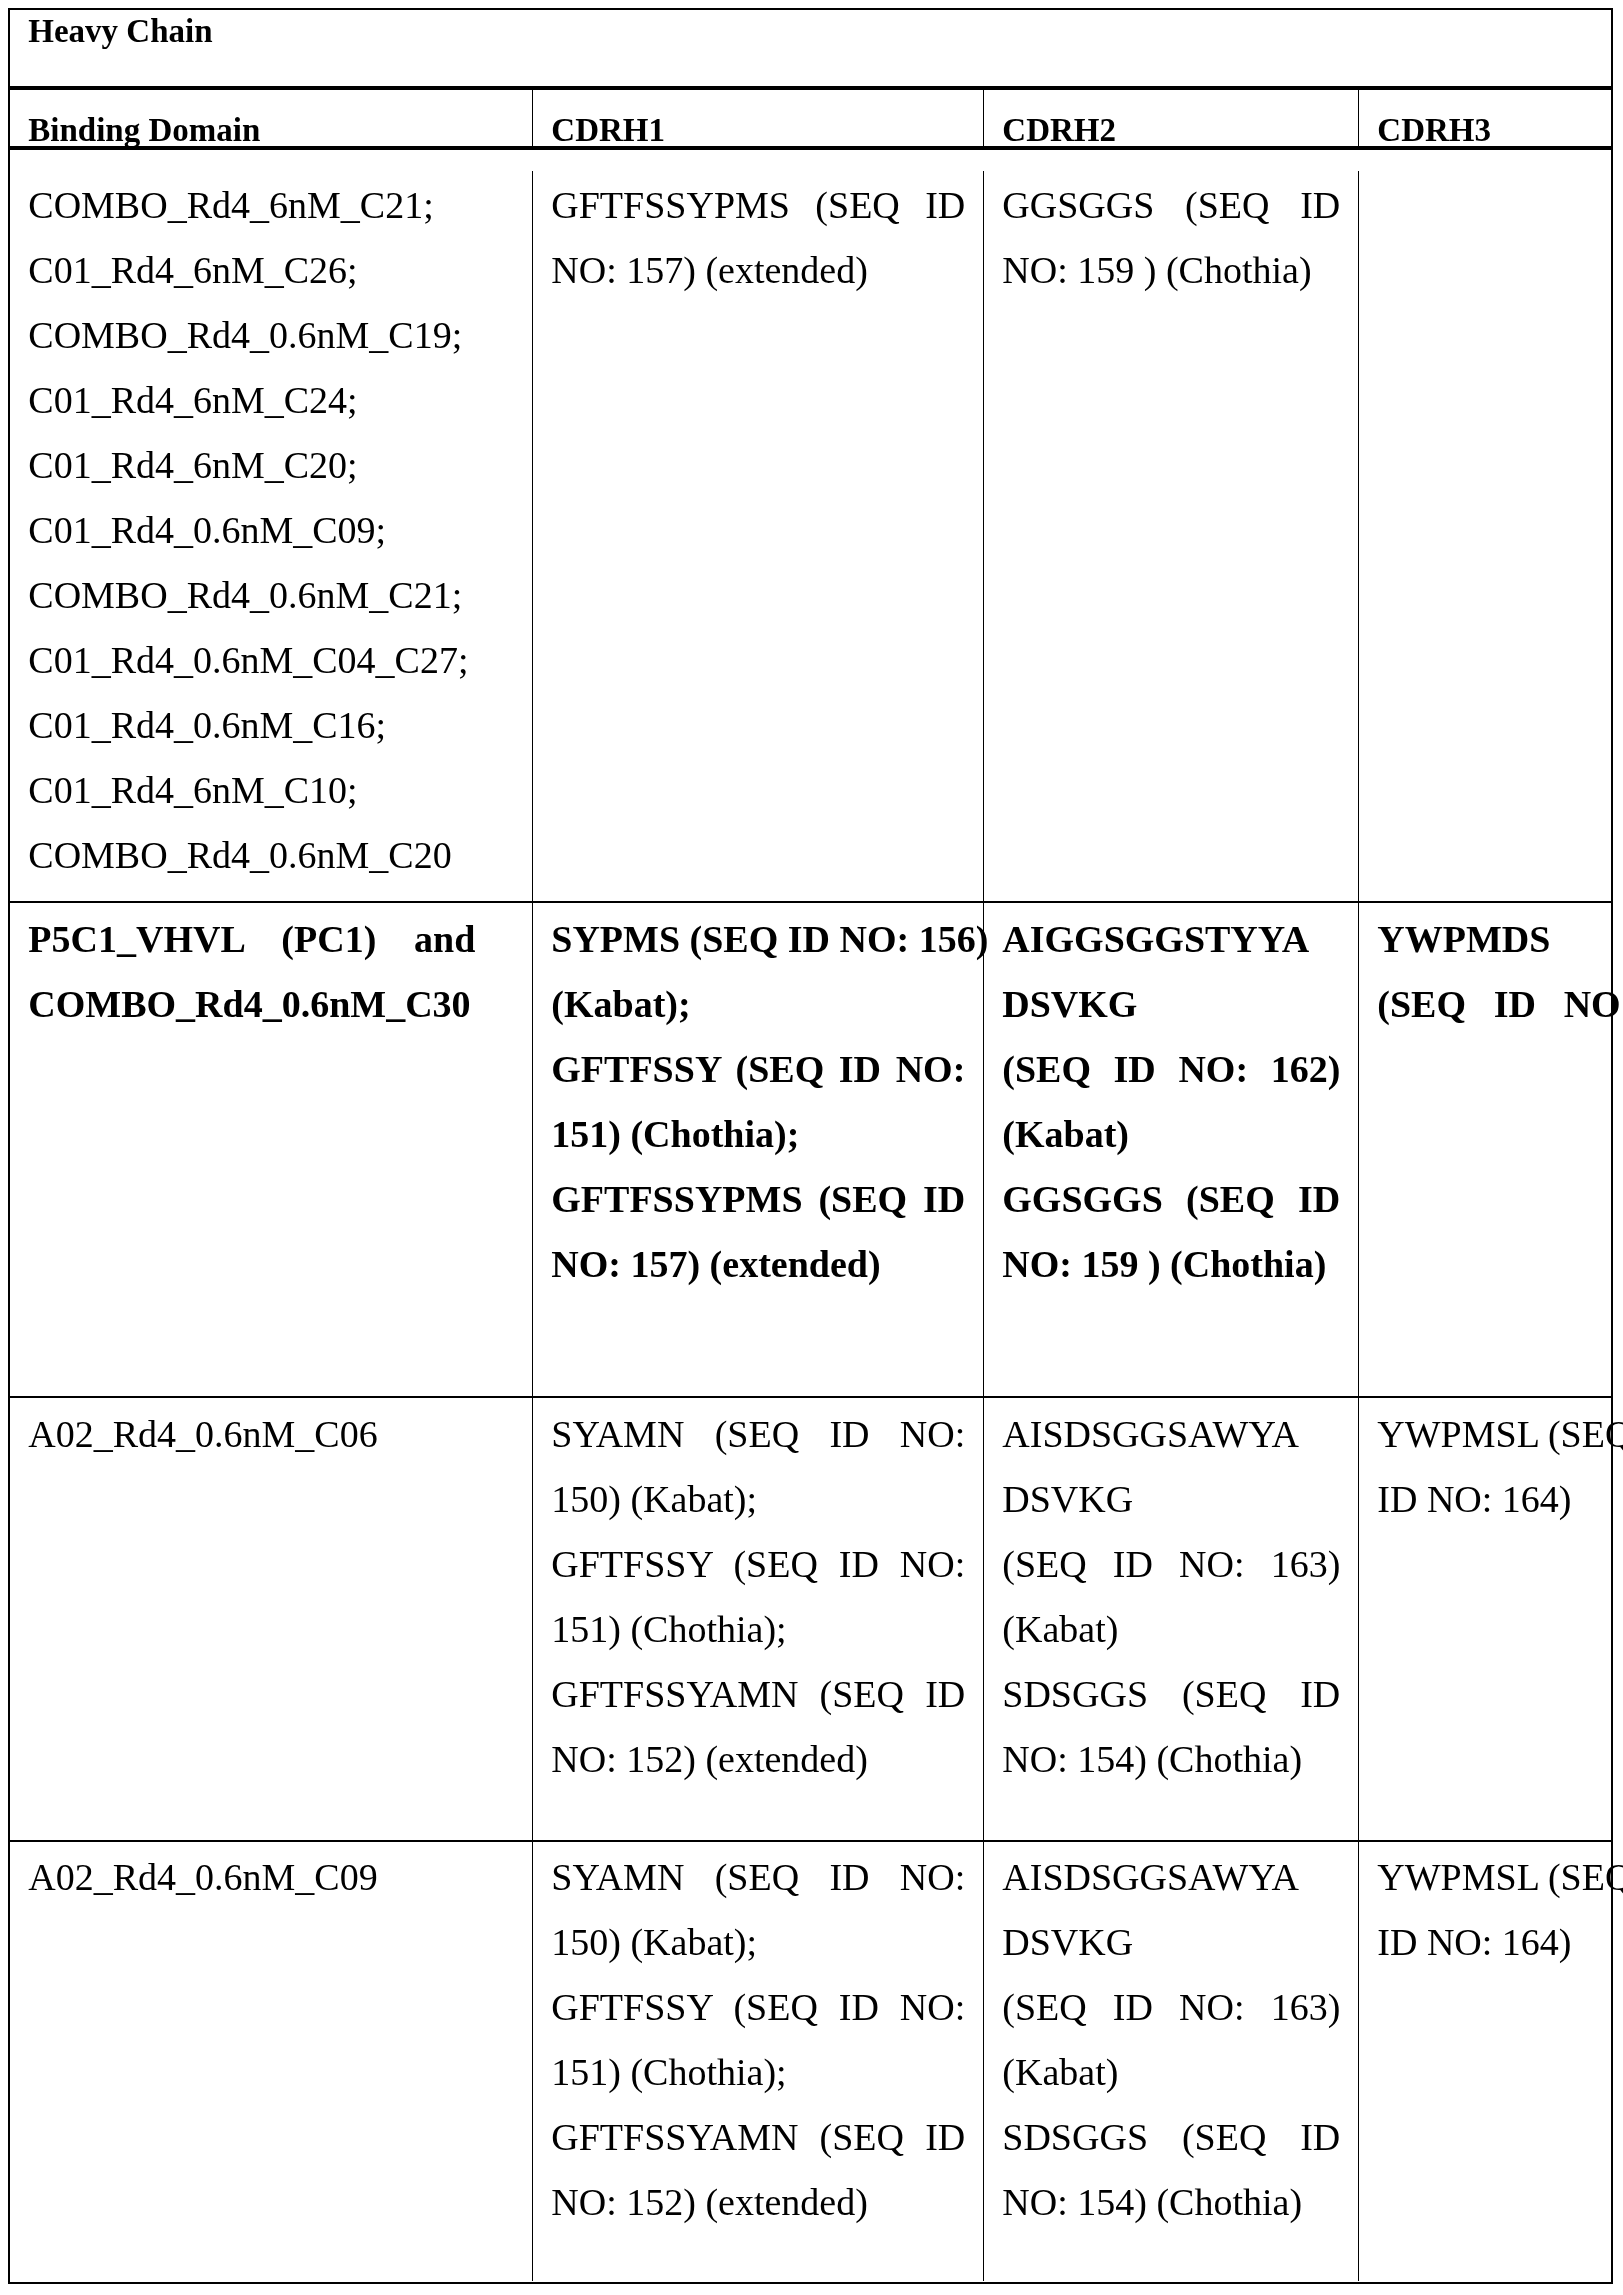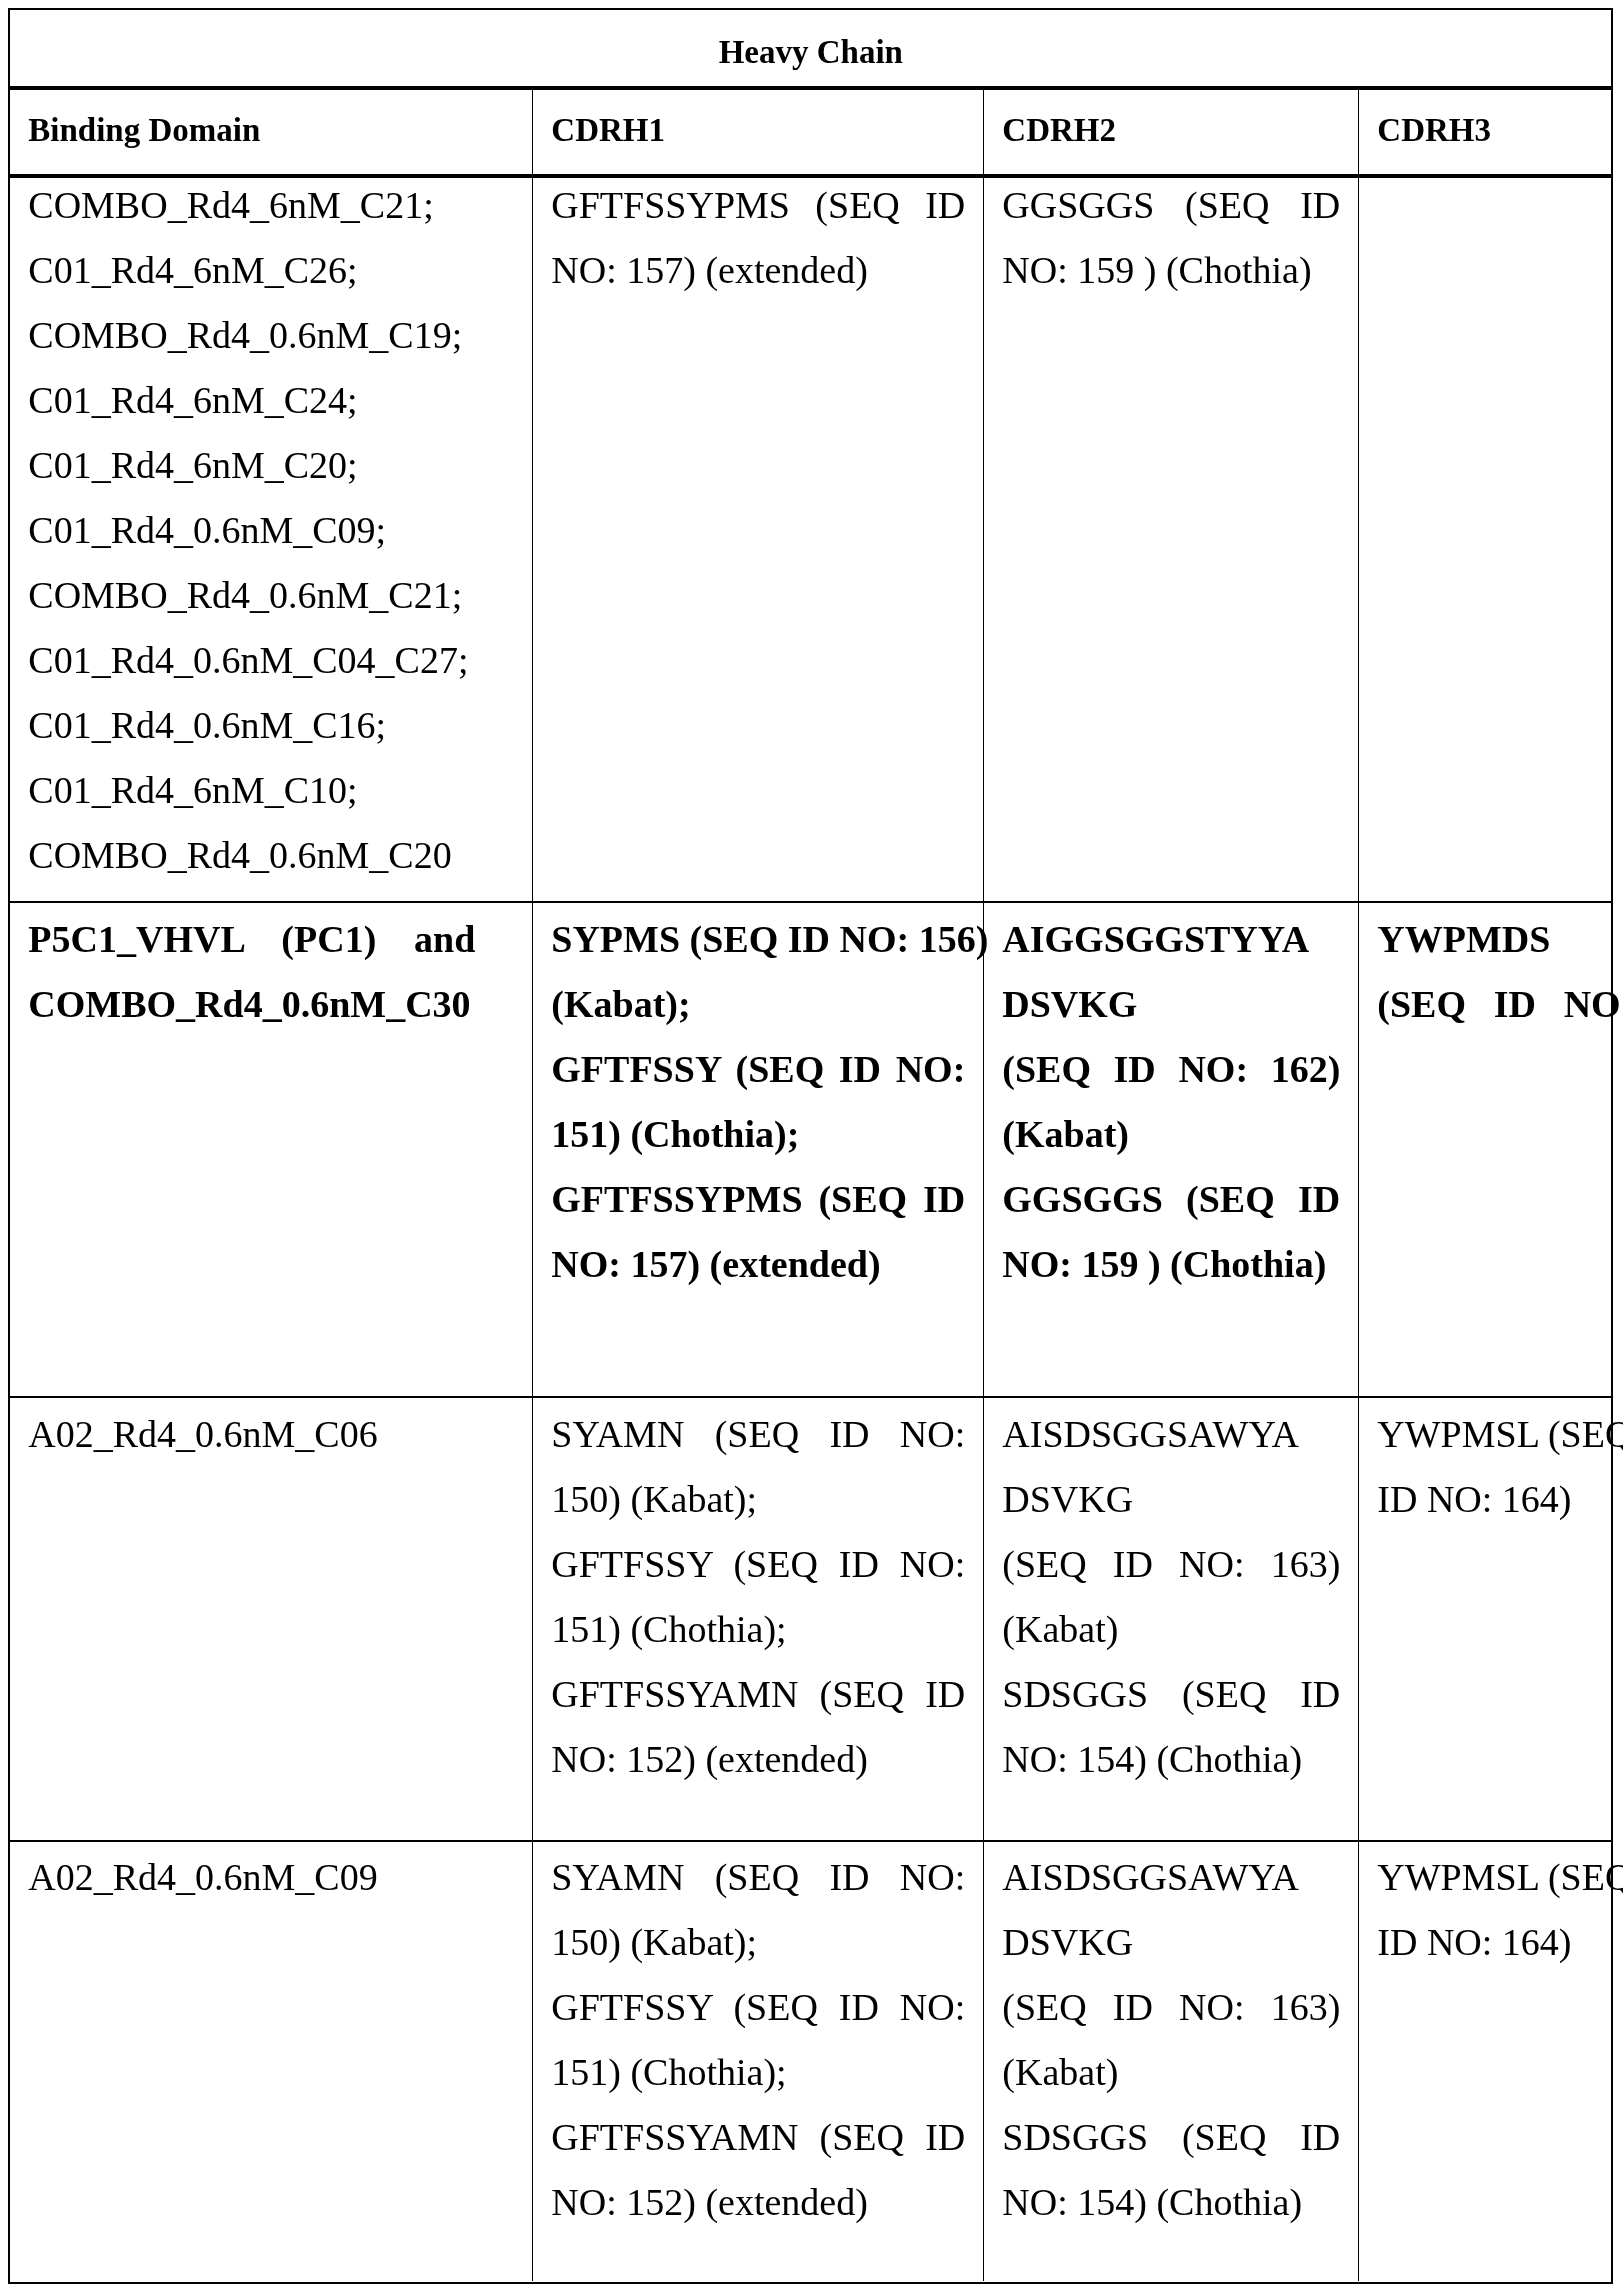--- a/index.html
+++ b/index.html
@@ -2,29 +2,29 @@
 <html style="font-size:13.3px"><head>
 <meta charset="utf-8">
 <style>
   html, body { margin: 0; padding: 0; background: #ffffff; }
   body { width: 1623px; height: 2295px; position: relative; overflow: hidden;
          font-family: "Liberation Serif", "DejaVu Serif", serif; color: #000; }
   .tbl { position: absolute; left: 8.3px; top: 8.3px; width: 1605px; height: 2276px;
          border: 2.5px solid #000; box-sizing: border-box; }
   .row { position: absolute; left: 0; right: 0; box-sizing: border-box; }
   .row.title { top: 0; height: 80px; border-bottom: 4.1px solid #000; }
-  .row.head { top: 80px; height: 88px; border-bottom: 4.1px solid #000; padding-left: 32px; }
+  .row.head { top: 80px; height: 60px; border-bottom: 4.1px solid #000; padding-left: 32px; }
   .cell { position: absolute; top: 0; bottom: 0; box-sizing: border-box;
           padding: 16.6px 18px 0 18px; font-size: 38px; line-height: 65px; }
   .cell + .cell { border-left: 1.7px solid #000; margin-left: 39px; }
   .c0 { left: 0; width: 483px; }
   .c1 { left: 483px; width: 451px; }
   .c2 { left: 934px; width: 375px; }
   .c3 { left: 1309px; width: 293px; }
-  .title .cell { left: 0; right: 0; width: auto; padding-top: 22px; font-weight: bold; font-size: 33px; line-height: 41px; text-align: center; }
+  .title .cell { left: 0; right: 0; width: auto; padding-top: 1px; font-weight: bold; font-size: 33px; line-height: 41px; }
   .head .cell { font-weight: bold; font-size: 33px; line-height: 41px; padding-top: 20px; }
   .body-row .cell { padding-top: 0; }
   .line { display: block; text-align: justify; text-align-last: left; white-space: nowrap; }
   .line.j { text-align-last: justify; }
   .r1 { top: 161px; height: 732px; border-bottom: 2.5px solid #000; }
   .r2 { top: 893px; height: 495px; border-bottom: 2.5px solid #000; font-weight: bold; }
   .r3 { top: 1388px; height: 444px; border-bottom: 2.5px solid #000; }
   .r4 { top: 1831px; height: 440px; }
   .r2 .cell, .r3 .cell, .r4 .cell { padding-top: 4.1px; }
   .r1 .cell { padding-top: 1.7px; }

